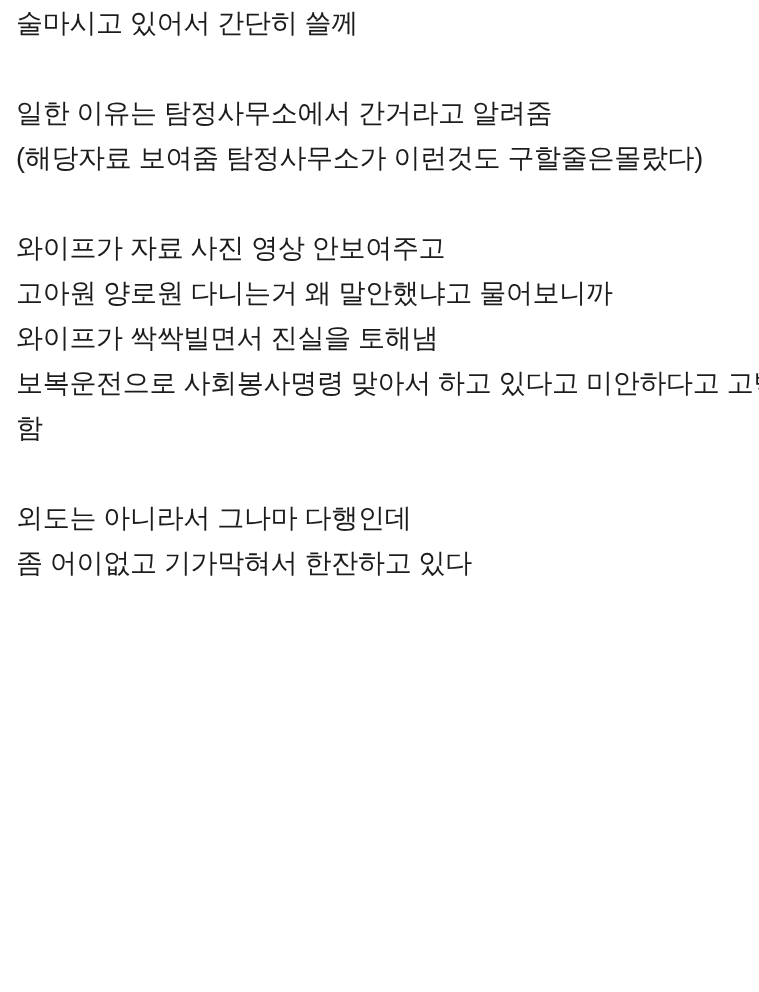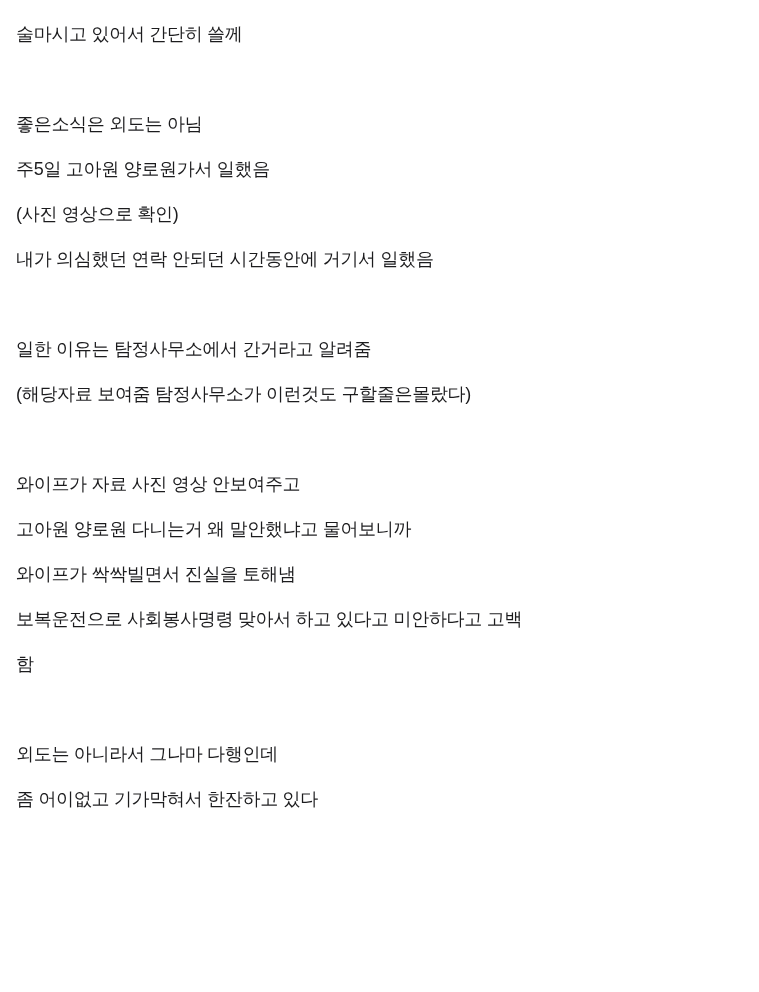--- a/index.html
+++ b/index.html
@@ -9,22 +9,22 @@
   body {
     width: 759px;
     height: 992px;
     overflow: hidden;
     font-family: "Liberation Sans", "DejaVu Sans", sans-serif;
   }
   .post {
     box-sizing: border-box;
     width: 759px;
     height: 992px;
-    padding: 12px 18px 0 16px;
-    font-size: 18px;
+    padding: 1px 18px 0 16px;
+    font-size: 27px;
     font-weight: 400;
     letter-spacing: -0.3px;
   }
   .para {
     margin: 0 0 45px 0;
     padding: 0;
   }
   .para:last-child {
     margin-bottom: 0;
   }
@@ -36,26 +36,20 @@
 </head>
 <body style="background: rgb(255, 255, 255);">
 
 <div class="post" style="color: rgb(28, 28, 30);">
 
   <div class="para">
     <div class="line">술마시고 있어서 간단히 쓸께</div>
   </div>
 
 
-  <div class="para">
-    <div class="line">좋은소식은 외도는 아님</div>
-    <div class="line">주5일 고아원 양로원가서 일했음</div>
-    <div class="line">(사진 영상으로 확인)</div>
-    <div class="line">내가 의심했던 연락 안되던 시간동안에 거기서 일했음</div>
-  </div>
 
   <div class="para">
     <div class="line">일한 이유는 탐정사무소에서 간거라고 알려줌</div>
     <div class="line">(해당자료 보여줌 탐정사무소가 이런것도 구할줄은몰랐다)</div>
   </div>
 
   <div class="para">
     <div class="line">와이프가 자료 사진 영상 안보여주고</div>
     <div class="line">고아원 양로원 다니는거 왜 말안했냐고 물어보니까</div>
     <div class="line">와이프가 싹싹빌면서 진실을 토해냄</div>

